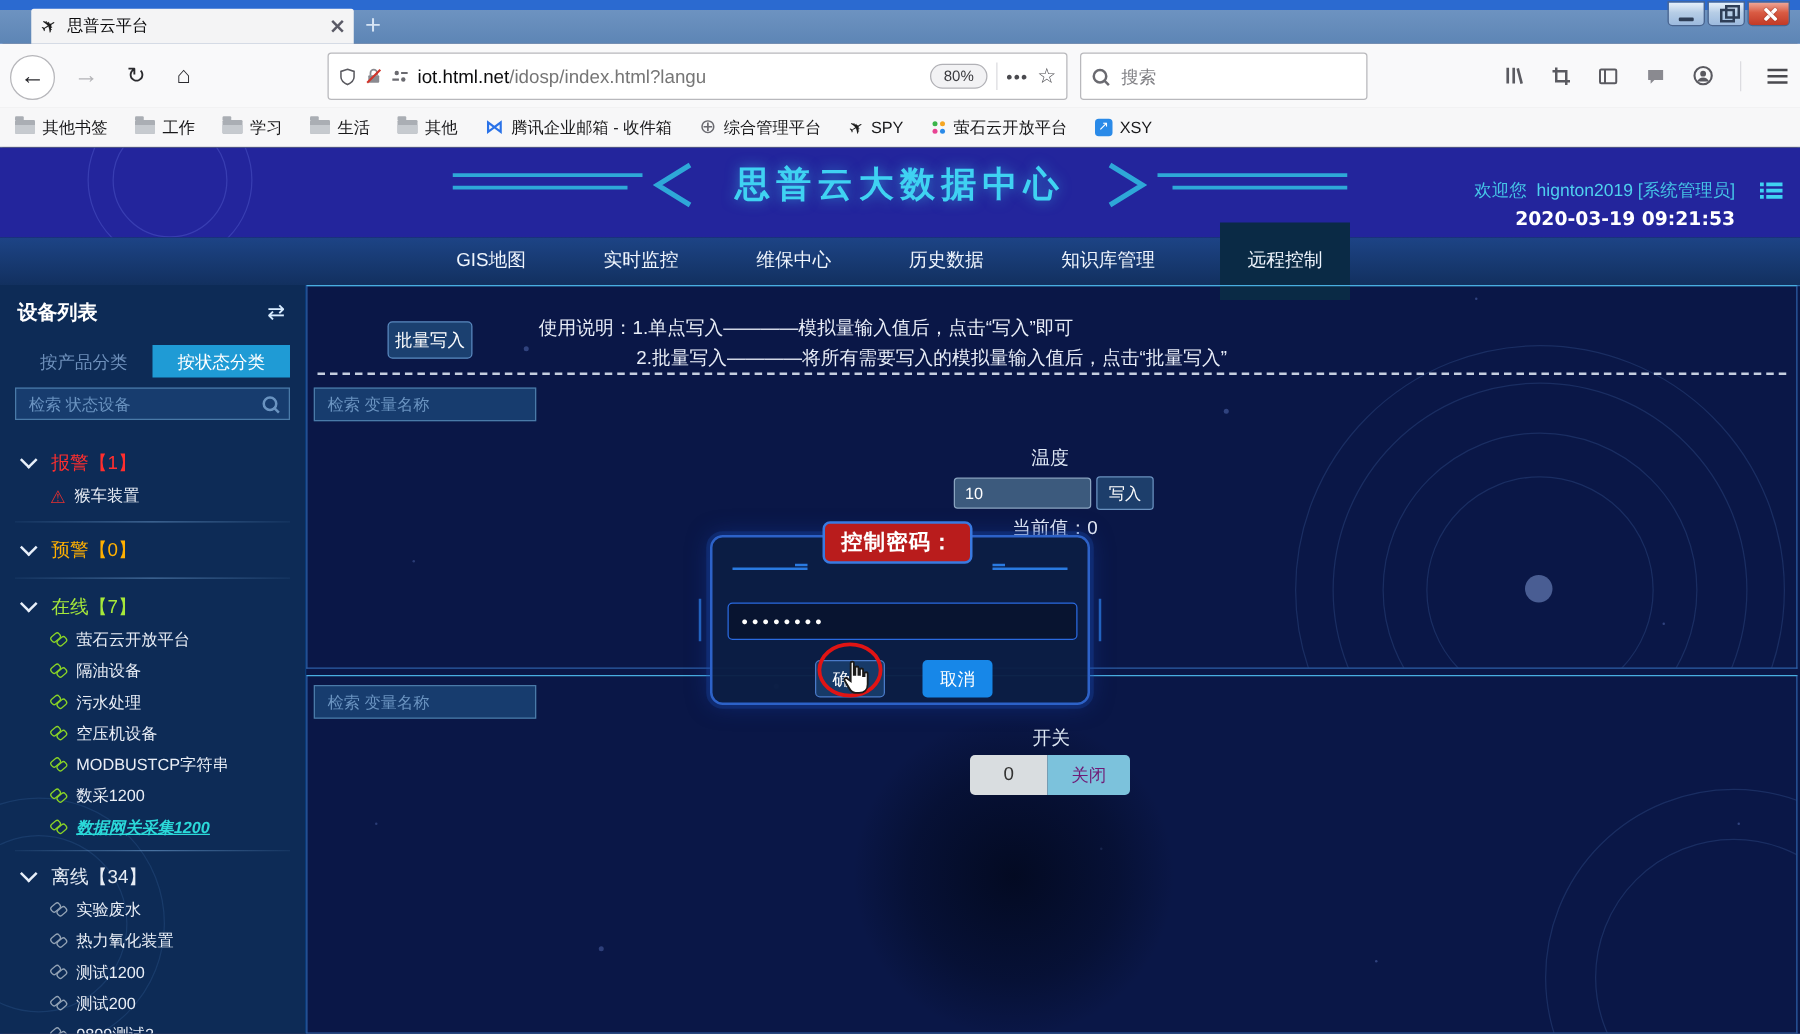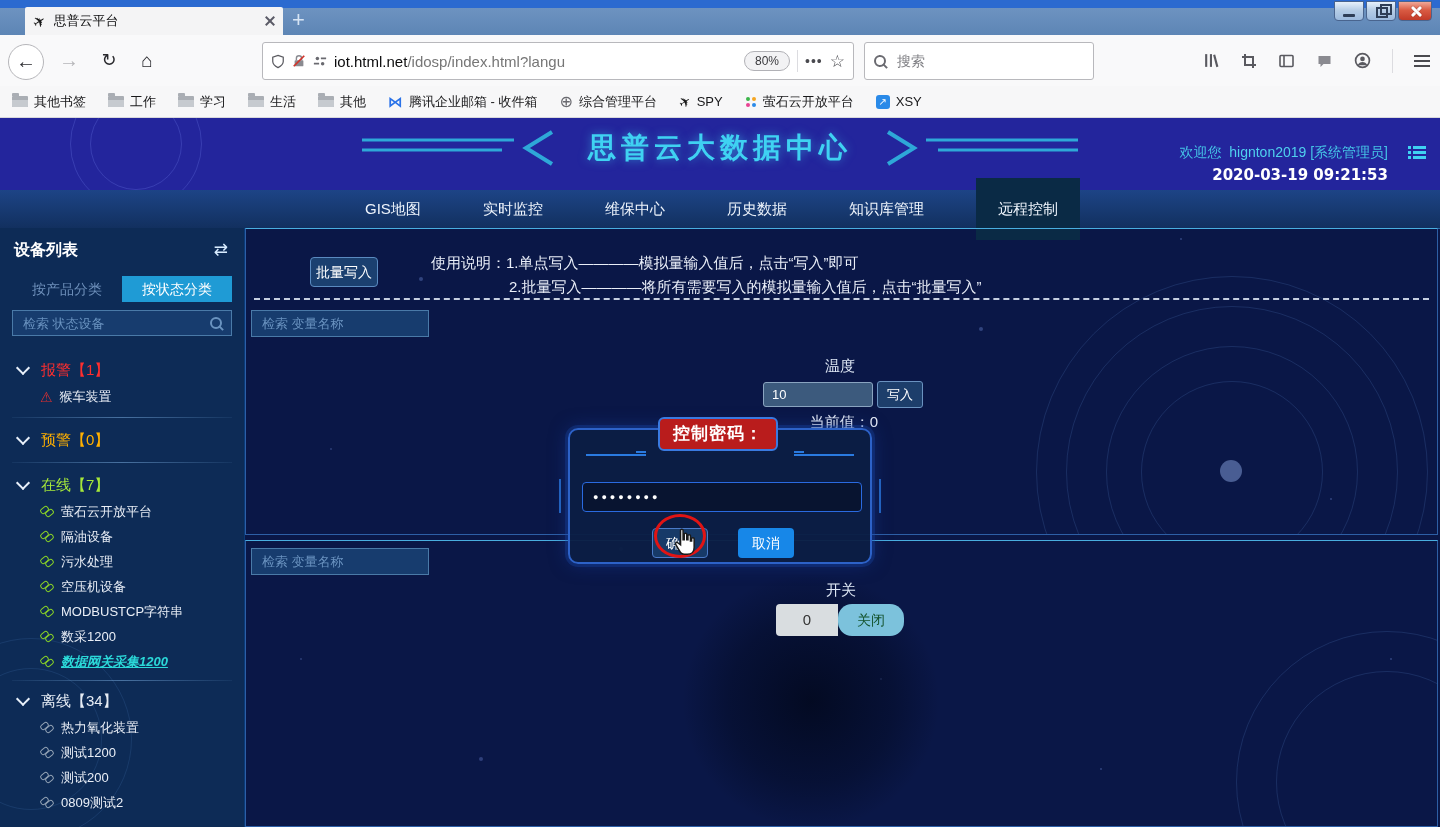--- a/index.html
+++ b/index.html
@@ -115,21 +115,21 @@
   .dashline{position:absolute;left:8px;right:8px;top:69px;border-top:2px dashed rgba(230,238,250,.85);}
   .varsearch{position:absolute;left:5px;width:178px;height:27px;background:#173c6e;border:1px solid #4a7aa8;box-sizing:border-box;display:flex;align-items:center;padding:0 8px;}
   .varsearch input{flex:1;border:none;outline:none;background:transparent;font-size:13px;color:#f9a8d4;font-family:inherit;}
   .varsearch input::placeholder{color:#6a93c0;}
   .vlabel{position:absolute;width:100px;text-align:center;font-size:15px;color:#dfe8f5;}
   .vinput{position:absolute;width:110px;height:25px;background:#3c5a7d;border:1px solid #8aa4c0;border-radius:3px;box-sizing:border-box;color:#fff;font-size:13px;padding:0 8px;outline:none;font-family:inherit;}
   .writebtn{position:absolute;width:46px;height:27px;background:#1d3e6b;border:1px solid #6a92c0;border-radius:3px;color:#fff;font-size:13px;text-align:center;line-height:25px;box-sizing:border-box;}
   .curval{position:absolute;width:160px;text-align:center;font-size:15px;color:#e9eef8;}
   .switchbox{position:absolute;left:530px;top:63px;width:128px;height:32px;display:flex;border-radius:4px;overflow:hidden;}
   .sw-val{width:62px;background:#d9dde0;color:#333;font-size:15px;text-align:center;line-height:32px;}
-  .sw-state{width:66px;background:#7cc2dc;color:#14532d;font-size:14px;text-align:center;line-height:32px;border-radius:14px;}
+  .sw-state{width:66px;background:#7cc2dc;color:#701a75;font-size:14px;text-align:center;line-height:32px;}
   
   .modal{position:absolute;left:568px;top:299px;width:304px;height:147px;z-index:50;}
   .modal-body{position:absolute;left:0;top:11px;width:304px;height:136px;background:rgba(11,30,68,.96);border:2px solid #2d62c8;border-radius:10px;box-sizing:border-box;box-shadow:0 0 0 3px rgba(30,80,180,.28), 0 0 18px rgba(20,60,160,.5);}
   .modal-tab{position:absolute;left:90px;top:0;width:120px;height:34px;background:#b91c1c;border:2px solid #3a7ae0;border-radius:6px;box-sizing:border-box;text-align:center;line-height:30px;font-size:17px;font-weight:bold;color:#fff;letter-spacing:1px;z-index:2;}
   .modal-line{position:absolute;top:24px;width:60px;height:2px;background:#2a7ae0;}
   .modal-line.l{left:16px;} .modal-line.r{right:16px;}
   .modal-line::after{content:"";position:absolute;top:-3px;width:10px;height:8px;border-top:2px solid #2a7ae0;}
   .modal-line.l::after{right:0;} .modal-line.r::after{left:0;}
   .pwdbox{position:absolute;left:12px;top:52px;width:280px;height:30px;background:#081430;border:1px solid #2a6ae0;border-radius:4px;box-sizing:border-box;color:#fff;font-size:9px;letter-spacing:3px;line-height:28px;padding-left:10px;}
   .okbtn{position:absolute;left:82px;top:98px;width:56px;height:30px;background:#173a68;border:1px solid #4a7ac8;border-radius:4px;color:#fff;font-size:14px;text-align:center;line-height:28px;box-sizing:border-box;}
@@ -369,20 +369,24 @@
             <span class="chain"></span>
             <span class="lbl">数据网关采集1200</span>
           </div>
         <div class="t-div small"></div>
         <div class="t-group" style="color:#e6ecf4;">
           <span class="chev"></span>
           <span><span>离线</span><span>【34】</span></span>
         </div>
         <div class="t-item">
             <span class="chain off"></span>
+            <span class="lbl">实验废水</span>
+          </div>
+        <div class="t-item">
+            <span class="chain off"></span>
             <span class="lbl">热力氧化装置</span>
           </div>
         <div class="t-item">
             <span class="chain off"></span>
             <span class="lbl">测试1200</span>
           </div>
         <div class="t-item">
             <span class="chain off"></span>
             <span class="lbl">测试200</span>
           </div>

